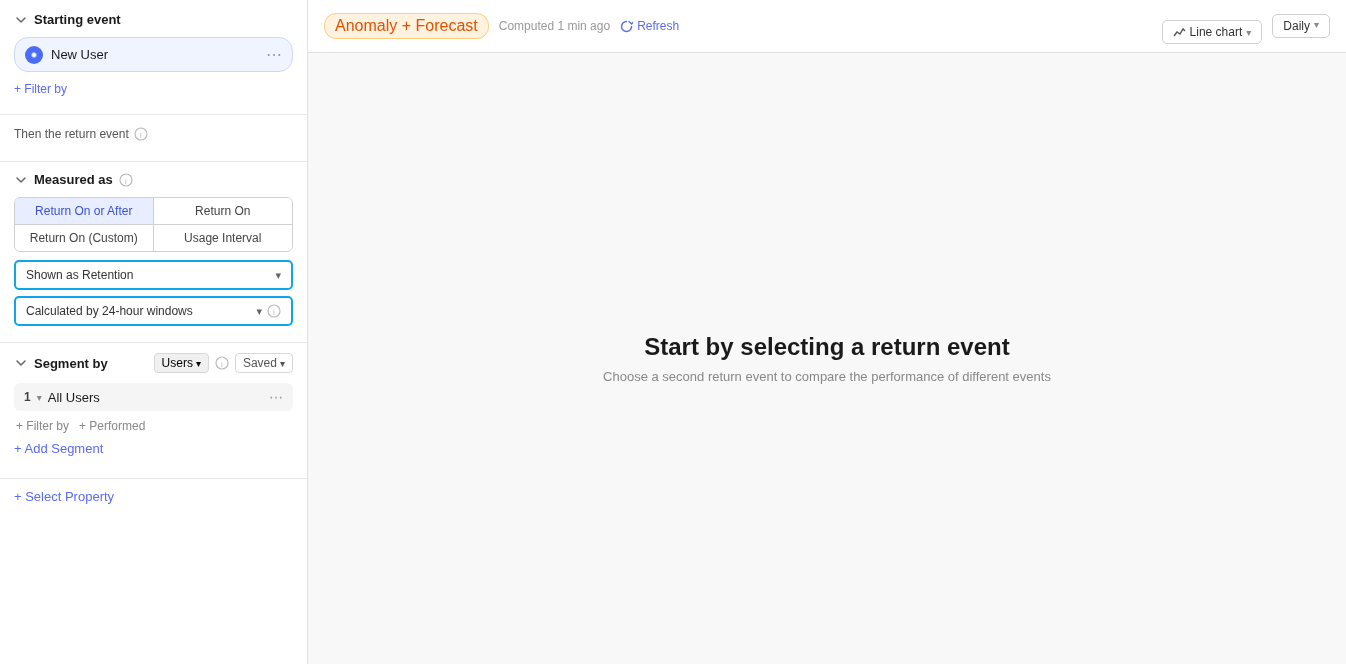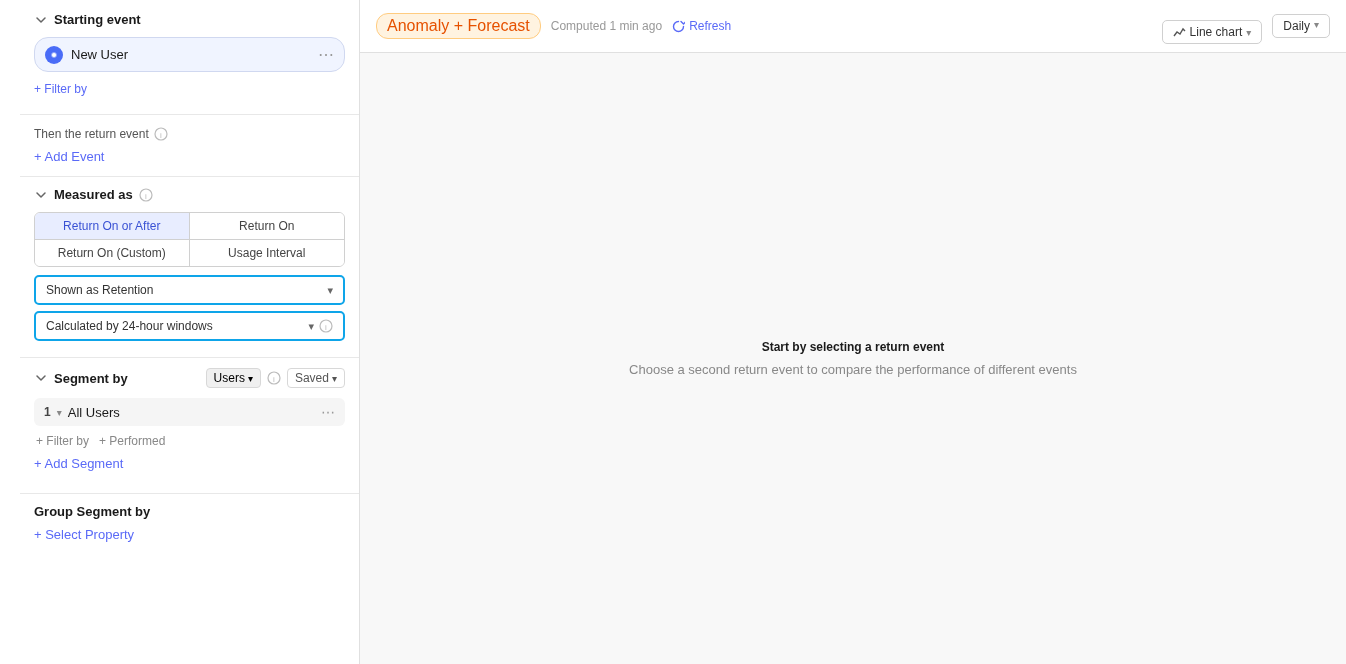--- a/index.html
+++ b/index.html
@@ -1,27 +1,26 @@
 <!DOCTYPE html>
 <html><head>
   <meta charset="utf-8">
   <style>
     * { box-sizing: border-box; margin: 0; padding: 0; }
     body { font-family: -apple-system, BlinkMacSystemFont, 'Segoe UI', sans-serif; font-size: 13px; background: #f5f5f5; display: flex; height: 664px; overflow: hidden; }
 
     
     .left-panel {
-      width: 360px;
+      width: 308px;
       background: #ffffff;
       border-right: 1px solid #e0e0e0;
       display: flex;
       flex-direction: column;
       overflow-y: auto;
       flex-shrink: 0;
-      padding-left: 20px;
     }
 
     .section {
       border-bottom: 1px solid #e8e8e8;
       padding: 12px 14px;
     }
 
     .section-header {
       display: flex;
       align-items: center;
@@ -332,21 +331,21 @@
     .main-content {
       flex: 1;
       display: flex;
       align-items: center;
       justify-content: center;
       flex-direction: column;
       gap: 8px;
     }
 
     .main-title {
-      font-size: 12px;
+      font-size: 24px;
       font-weight: 600;
       color: #1a1a1a;
     }
 
     .main-subtitle {
       font-size: 13px;
       color: #888;
     }
 
     .tabs-2x2 {
@@ -407,21 +406,20 @@
   </div>
 
   <div class="section">
     <div class="return-event-label">
       <span>Then the return event</span>
       <svg class="info-icon" viewBox="0 0 14 14" fill="none">
         <circle cx="7" cy="7" r="6" stroke="#bbb" stroke-width="1.2"></circle>
         <text x="7" y="10.5" text-anchor="middle" font-size="8" fill="#bbb" font-family="sans-serif">i</text>
       </svg>
     </div>
-    <div class="add-event-btn">+ Add Event</div>
   </div>
 
   <div class="measured-section">
     <div class="measured-header">
       <svg class="chevron-icon" viewBox="0 0 14 14" fill="none">
         <path d="M3 5L7 9L11 5" stroke="#666" stroke-width="1.5" stroke-linecap="round" stroke-linejoin="round"></path>
       </svg>
       <span class="section-title">Measured as</span>
       <svg class="info-icon" viewBox="0 0 14 14" fill="none">
         <circle cx="7" cy="7" r="6" stroke="#bbb" stroke-width="1.2"></circle>
@@ -482,21 +480,20 @@
 
     <div class="segment-actions">
       <span class="action-link">+ Filter by</span>
       <span class="action-link">+ Performed</span>
     </div>
 
     <div class="add-segment-btn">+ Add Segment</div>
   </div>
 
   <div class="group-segment-section">
-    <div class="group-segment-title">Group Segment by</div>
     <div class="select-property-btn">+ Select Property</div>
   </div>
 
 </div>
 
 <div class="right-panel">
 
   <div class="top-bar">
     <div class="anomaly-badge">Anomaly + Forecast</div>
     <span class="computed-text">Computed 1 min ago</span>

